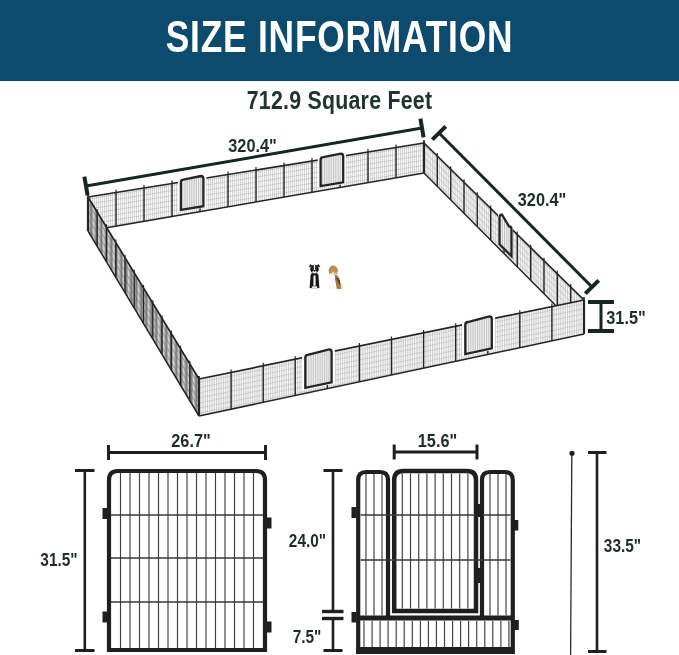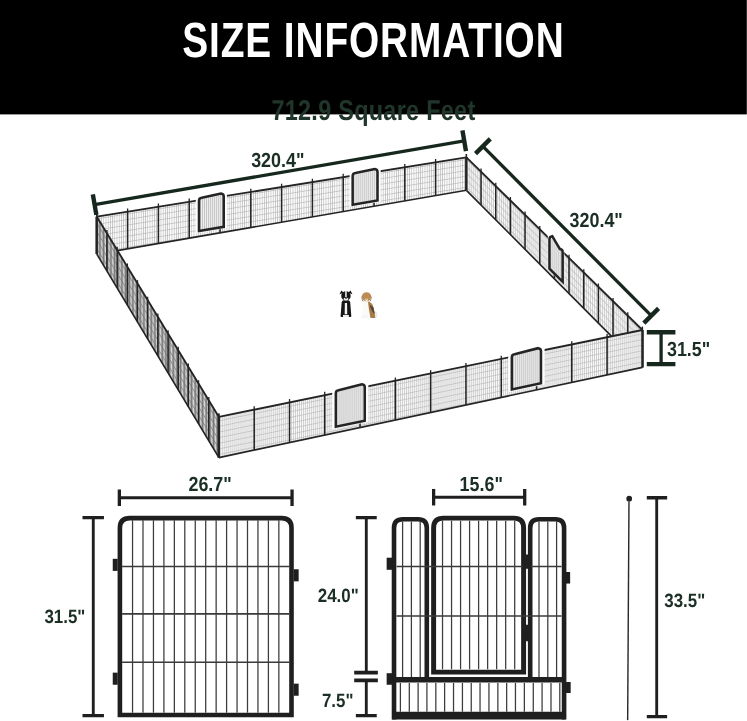--- a/index.html
+++ b/index.html
@@ -1,16 +1,16 @@
 <!DOCTYPE html>
 <html><head><meta charset="utf-8">
 <style>
 html,body{margin:0;padding:0;width:679px;height:655px;background:#ffffff;overflow:hidden;}
 body{font-family:"Liberation Sans",sans-serif;position:relative;}
-.hdr{position:absolute;left:0;top:0;width:679px;height:104px;background:#000000;}
+.hdr{position:absolute;left:0;top:0;width:679px;height:81px;background:#0c4a6e;}
 .hdr span{position:absolute;left:0;right:0;top:11px;text-align:center;color:#fff;font-weight:bold;font-size:45px;letter-spacing:1px;transform:scaleX(0.785);}
 .sub{position:absolute;left:0;right:0;top:85px;text-align:center;color:#20362b;font-weight:bold;font-size:26px;letter-spacing:0.3px;transform:scaleX(0.82);}
 svg.scene{position:absolute;left:0;top:81px;}
 </style></head>
 <body>
 <div class="hdr">
     <span>SIZE INFORMATION</span>
   </div>
 <div class="sub">712.9 Square Feet</div>
 <svg class="scene" width="679" height="574" viewBox="0 0 679 574">

